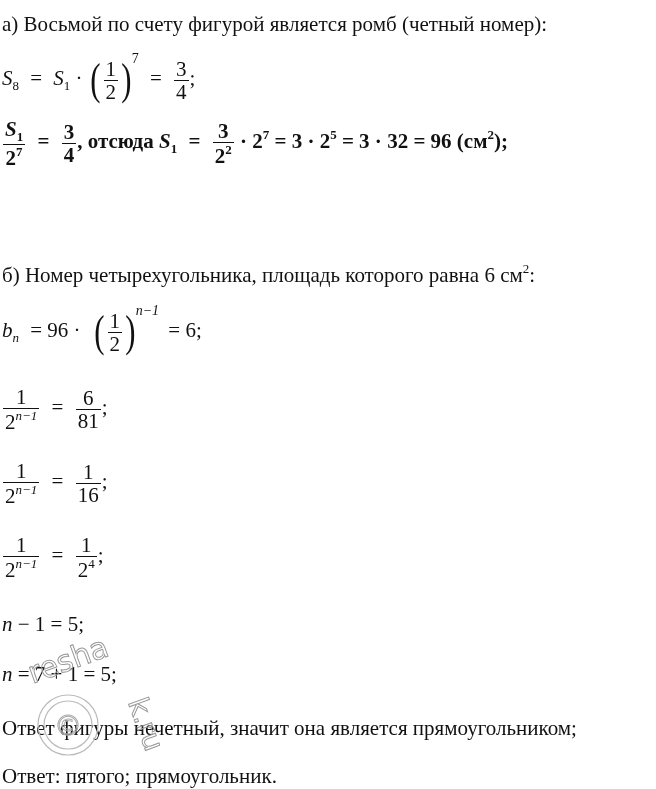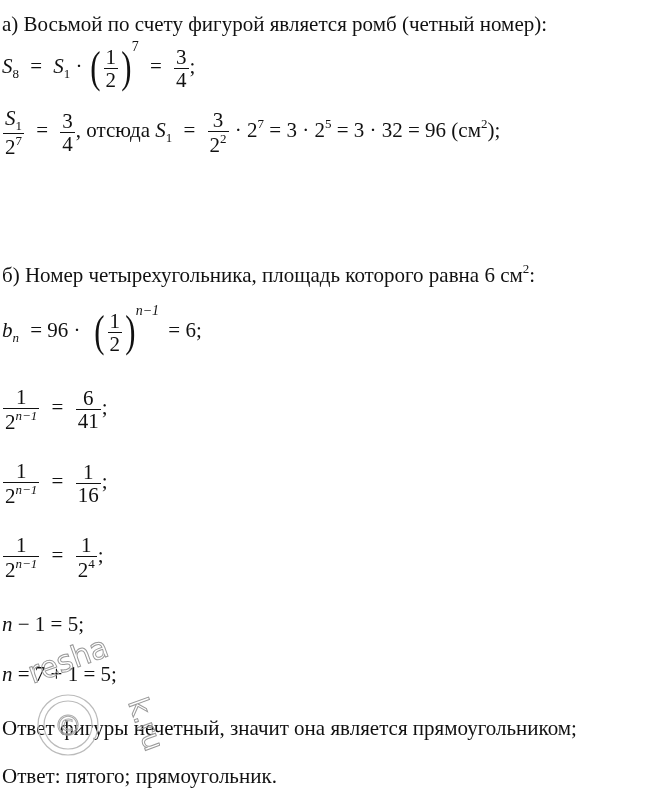--- a/index.html
+++ b/index.html
@@ -22,31 +22,31 @@
   .watermark {
     position: absolute; left: 20px; top: 640px; width: 140px; height: 150px;
     pointer-events: none;
   }
 </style>
 </head>
 <body>
 
 <div class="line" style="top:8px;margin-top:6px;">а) Восьмой по счету фигурой является ромб (четный номер):</div>
 
-<div class="line" style="top:40px;">
+<div class="line" style="top:52px;">
   <span class="it">S</span><sub>8</sub>
   <span class="op">=</span>
   <span class="it">S</span><sub>1</sub>
   <span>·</span>
   <span class="paren">(</span><span class="frac"><span class="num">1</span><span>2</span></span><span class="paren">)</span><span class="pow">7</span>
   <span class="op">=</span>
   <span class="frac"><span class="num">3</span><span>4</span></span><span>;</span>
 </div>
 
-<div class="line" style="top:107px;">
+<div class="line" style="top:118px;font-weight:bold;">
   <span class="frac"><span class="num"><span class="it">S</span><sub>1</sub></span><span><span>2</span><sup>7</sup></span></span>
   <span class="op">=</span>
   <span class="frac"><span class="num">3</span><span>4</span></span><span>, отсюда</span>
   <span class="it">S</span><sub>1</sub>
   <span class="op">=</span>
   <span class="frac"><span class="num">3</span><span><span>2</span><sup>2</sup></span></span>
   <span>· 2</span><sup>7</sup>
   <span>= 3 · 2</span><sup>5</sup>
   <span>= 3 · 32 = 96 (см</span><sup>2</sup><span>);</span>
 </div>
@@ -58,21 +58,21 @@
 <div class="line" style="top:304px;">
   <span class="it">b</span><sub class="it">n</sub>
   <span class="op">= 96 ·</span>
   <span class="paren">(</span><span class="frac"><span class="num">1</span><span>2</span></span><span class="paren">)</span><span class="pow it">n−1</span>
   <span class="sp"></span><span>= 6;</span>
 </div>
 
 <div class="line" style="top:386px;">
   <span class="frac"><span class="num">1</span><span><span>2</span><sup class="it">n−1</sup></span></span>
   <span class="op">=</span>
-  <span class="frac"><span class="num">6</span><span>41</span></span><span>;</span>
+  <span class="frac"><span class="num">6</span><span>81</span></span><span>;</span>
 </div>
 
 <div class="line" style="top:460px;">
   <span class="frac"><span class="num">1</span><span><span>2</span><sup class="it">n−1</sup></span></span>
   <span class="op">=</span>
   <span class="frac"><span class="num">1</span><span>16</span></span><span>;</span>
 </div>
 
 <div class="line" style="top:534px;">
   <span class="frac"><span class="num">1</span><span><span>2</span><sup class="it">n−1</sup></span></span>

